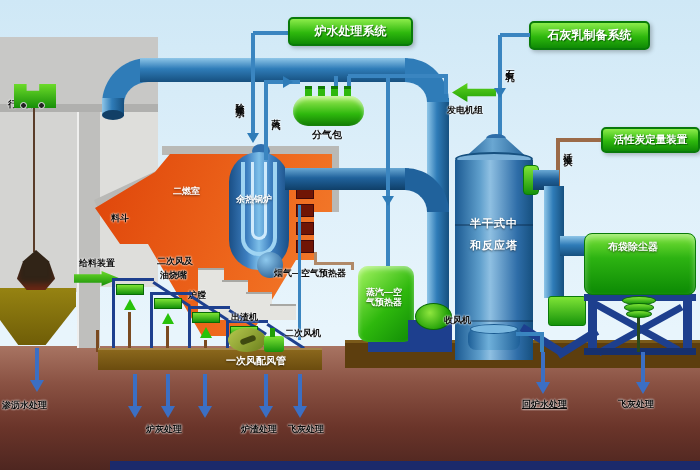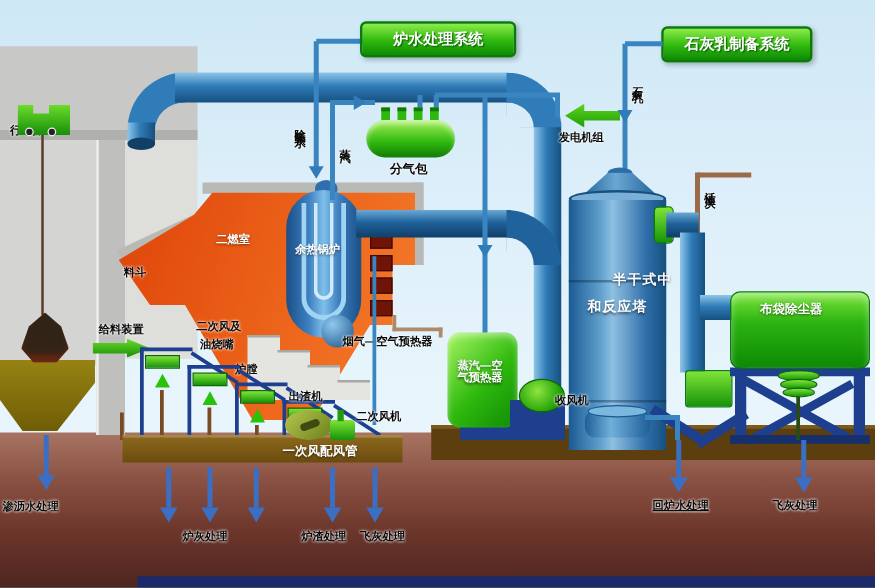--- a/index.html
+++ b/index.html
@@ -81,21 +81,21 @@
   <div style="left:229px;top:152px;width:60px;height:118px;border-radius:30px;background:linear-gradient(90deg,#1a4f86,#3d7fc0 30%,#7ec0ea 50%,#3d7fc0 70%,#1a4f86);"></div>
   <div style="left:241px;top:162px;width:36px;height:94px;border:4px solid #9fd4f2;border-top:0;border-radius:0 0 20px 20px;"></div>
   <div style="left:251px;top:162px;width:16px;height:78px;border:3px solid #cfeafc;border-top:0;border-radius:0 0 10px 10px;"></div>
   <div style="left:257px;top:252px;width:26px;height:26px;border-radius:50%;background:radial-gradient(circle at 35% 30%,#8ec9ee,#1a4f86);"></div>
   <div class="lblw" style="left:236px;top:193px;">余热锅炉</div>
 
   <div class="pipe2H" style="left:285px;top:168px;width:124px;height:22px;"></div>
   <div style="left:405px;top:168px;width:44px;height:44px;border-top:22px solid #20629c;border-right:22px solid #20629c;border-top-right-radius:44px;"></div>
 
   <div class="lblw" style="left:173px;top:185px;text-align:center;">二燃室</div>
-  <div class="lbl" style="left:99px;top:212px;">料斗</div>
+  <div class="lbl" style="left:111px;top:212px;">料斗</div>
   <div class="lbl" style="left:157px;top:255px;">二次风及</div>
   <div class="lbl" style="left:160px;top:269px;">油烧嘴</div>
   <div class="lbl" style="left:188px;top:289px;">炉膛</div>
   <div class="lbl" style="left:274px;top:267px;">烟气—空气预热器</div>
 
   <div class="lbl" style="left:79px;top:257px;">给料装置</div>
   <div style="left:74px;top:271px;width:46px;height:15px;background:linear-gradient(180deg,#6cdb2a,#178f08);clip-path:polygon(0 22%,60% 22%,60% 0,100% 50%,60% 100%,60% 78%,0 78%);"></div>
 
   <div class="navy" style="left:112px;top:278px;width:42px;height:3px;"></div>
   <div class="navy" style="left:112px;top:278px;width:3px;height:72px;"></div>
@@ -162,38 +162,41 @@
 
   <div style="left:452px;top:83px;width:44px;height:19px;background:linear-gradient(180deg,#5ed41f,#1f9e06);clip-path:polygon(0 50%,35% 0,35% 30%,100% 30%,100% 70%,35% 70%,35% 100%);"></div>
   <div class="lbl" style="left:447px;top:104px;">发电机组</div>
 
   <div class="sysbox" style="left:529px;top:21px;width:121px;height:29px;">
       <span>石灰乳制备系统</span>
     </div>
   <div class="sysbox" style="left:288px;top:17px;width:125px;height:29px;">
       <span>炉水处理系统</span>
     </div>
+  <div class="sysbox" style="left:601px;top:127px;width:99px;height:26px;font-size:10.5px;">
+      <span>活性炭定量装置</span>
+    </div>
 
   <div class="thin" style="left:500px;top:33px;width:30px;height:4px;"></div>
   <div class="thin" style="left:498px;top:35px;width:4px;height:106px;"></div>
   <div class="triDs" style="left:494px;top:88px;"></div>
   <div class="lbl vlbl" style="left:503px;top:62px;">石灰乳</div>
 
   <div class="brownpipe" style="left:558px;top:138px;width:43px;height:4px;"></div>
   <div class="brownpipe" style="left:556px;top:138px;width:4px;height:50px;"></div>
   <div class="brownpipe" style="left:538px;top:184px;width:20px;height:4px;"></div>
   <div class="lbl vlbl" style="left:561px;top:146px;">活性炭</div>
 
   <div style="left:486px;top:134px;width:20px;height:9px;border-radius:50%;background:#2e6da8;"></div>
   <div style="left:462px;top:138px;width:68px;height:22px;background:linear-gradient(90deg,#1b5a92,#6aa7d2 45%,#1b5a92);clip-path:polygon(36% 0,64% 0,100% 100%,0 100%);"></div>
   <div style="left:455px;top:152px;width:78px;height:14px;border-radius:50%;background:#7ab0d8;border:2px solid #16507f;"></div>
   <div style="left:455px;top:160px;width:78px;height:200px;background:linear-gradient(90deg,#1b5a92,#5f9fcc 32%,#8fc0e2 45%,#2e6da8 80%,#16507f);"></div>
   <div style="left:455px;top:224px;width:78px;height:2px;background:rgba(10,40,70,.4);"></div>
   <div style="left:455px;top:320px;width:78px;height:2px;background:rgba(10,40,70,.4);"></div>
-  <div class="lblw" style="left:470px;top:216px;font-size:11px;letter-spacing:1px;margin-left:20px;">半干式中</div>
+  <div class="lblw" style="left:470px;top:216px;font-size:11px;letter-spacing:1px;">半干式中</div>
   <div class="lblw" style="left:470px;top:238px;font-size:11px;letter-spacing:1px;">和反应塔</div>
   <div style="left:523px;top:165px;width:16px;height:30px;border-radius:4px;background:linear-gradient(180deg,#7fe436,#16930a);border:1px solid #0a7a0a;"></div>
 
   <div class="pipe2H" style="left:533px;top:170px;width:26px;height:20px;"></div>
   <div class="pipeV" style="left:544px;top:186px;width:20px;height:112px;"></div>
   <div class="pipeH" style="left:560px;top:236px;width:28px;height:20px;"></div>
   <div style="left:548px;top:296px;width:38px;height:30px;background:linear-gradient(180deg,#7fe436,#16930a);border:1px solid #0a7a0a;border-radius:3px;"></div>
   <div style="left:524px;top:324px;width:46px;height:8px;background:#1d3f8e;transform:rotate(32deg);transform-origin:left top;"></div>
   <div style="left:556px;top:352px;width:46px;height:8px;background:#1d3f8e;transform:rotate(-32deg);transform-origin:left top;"></div>
 

